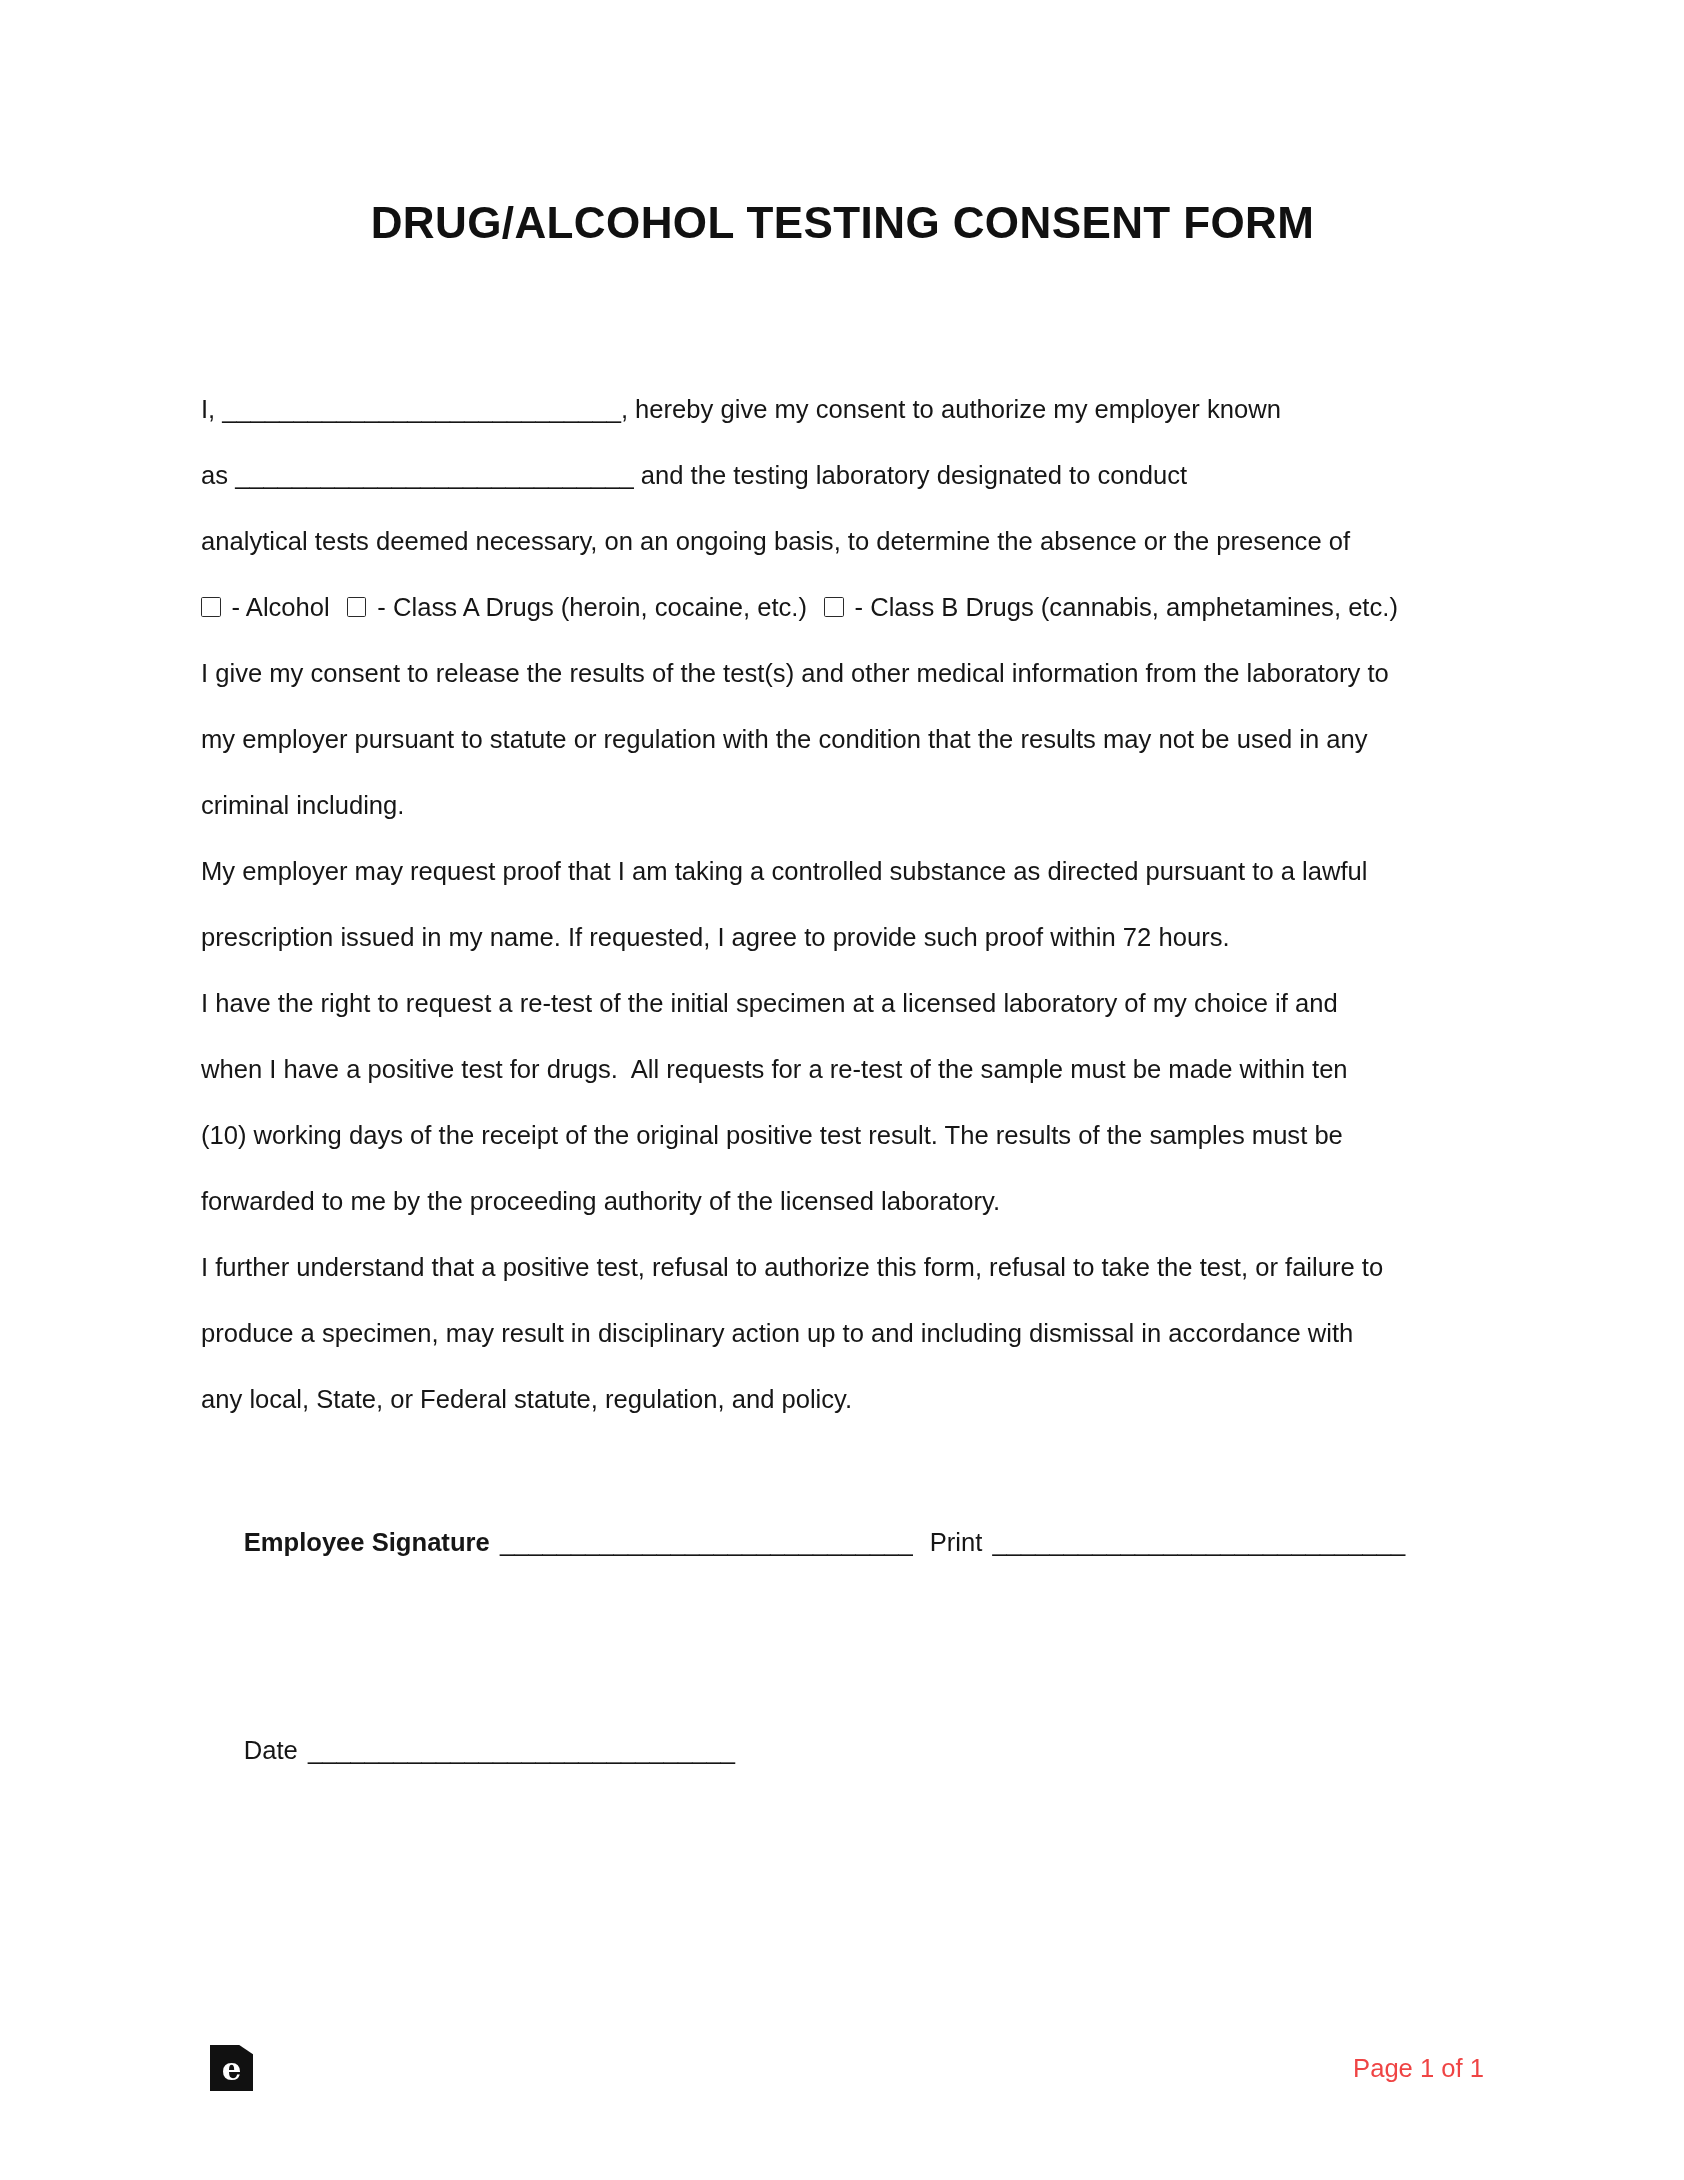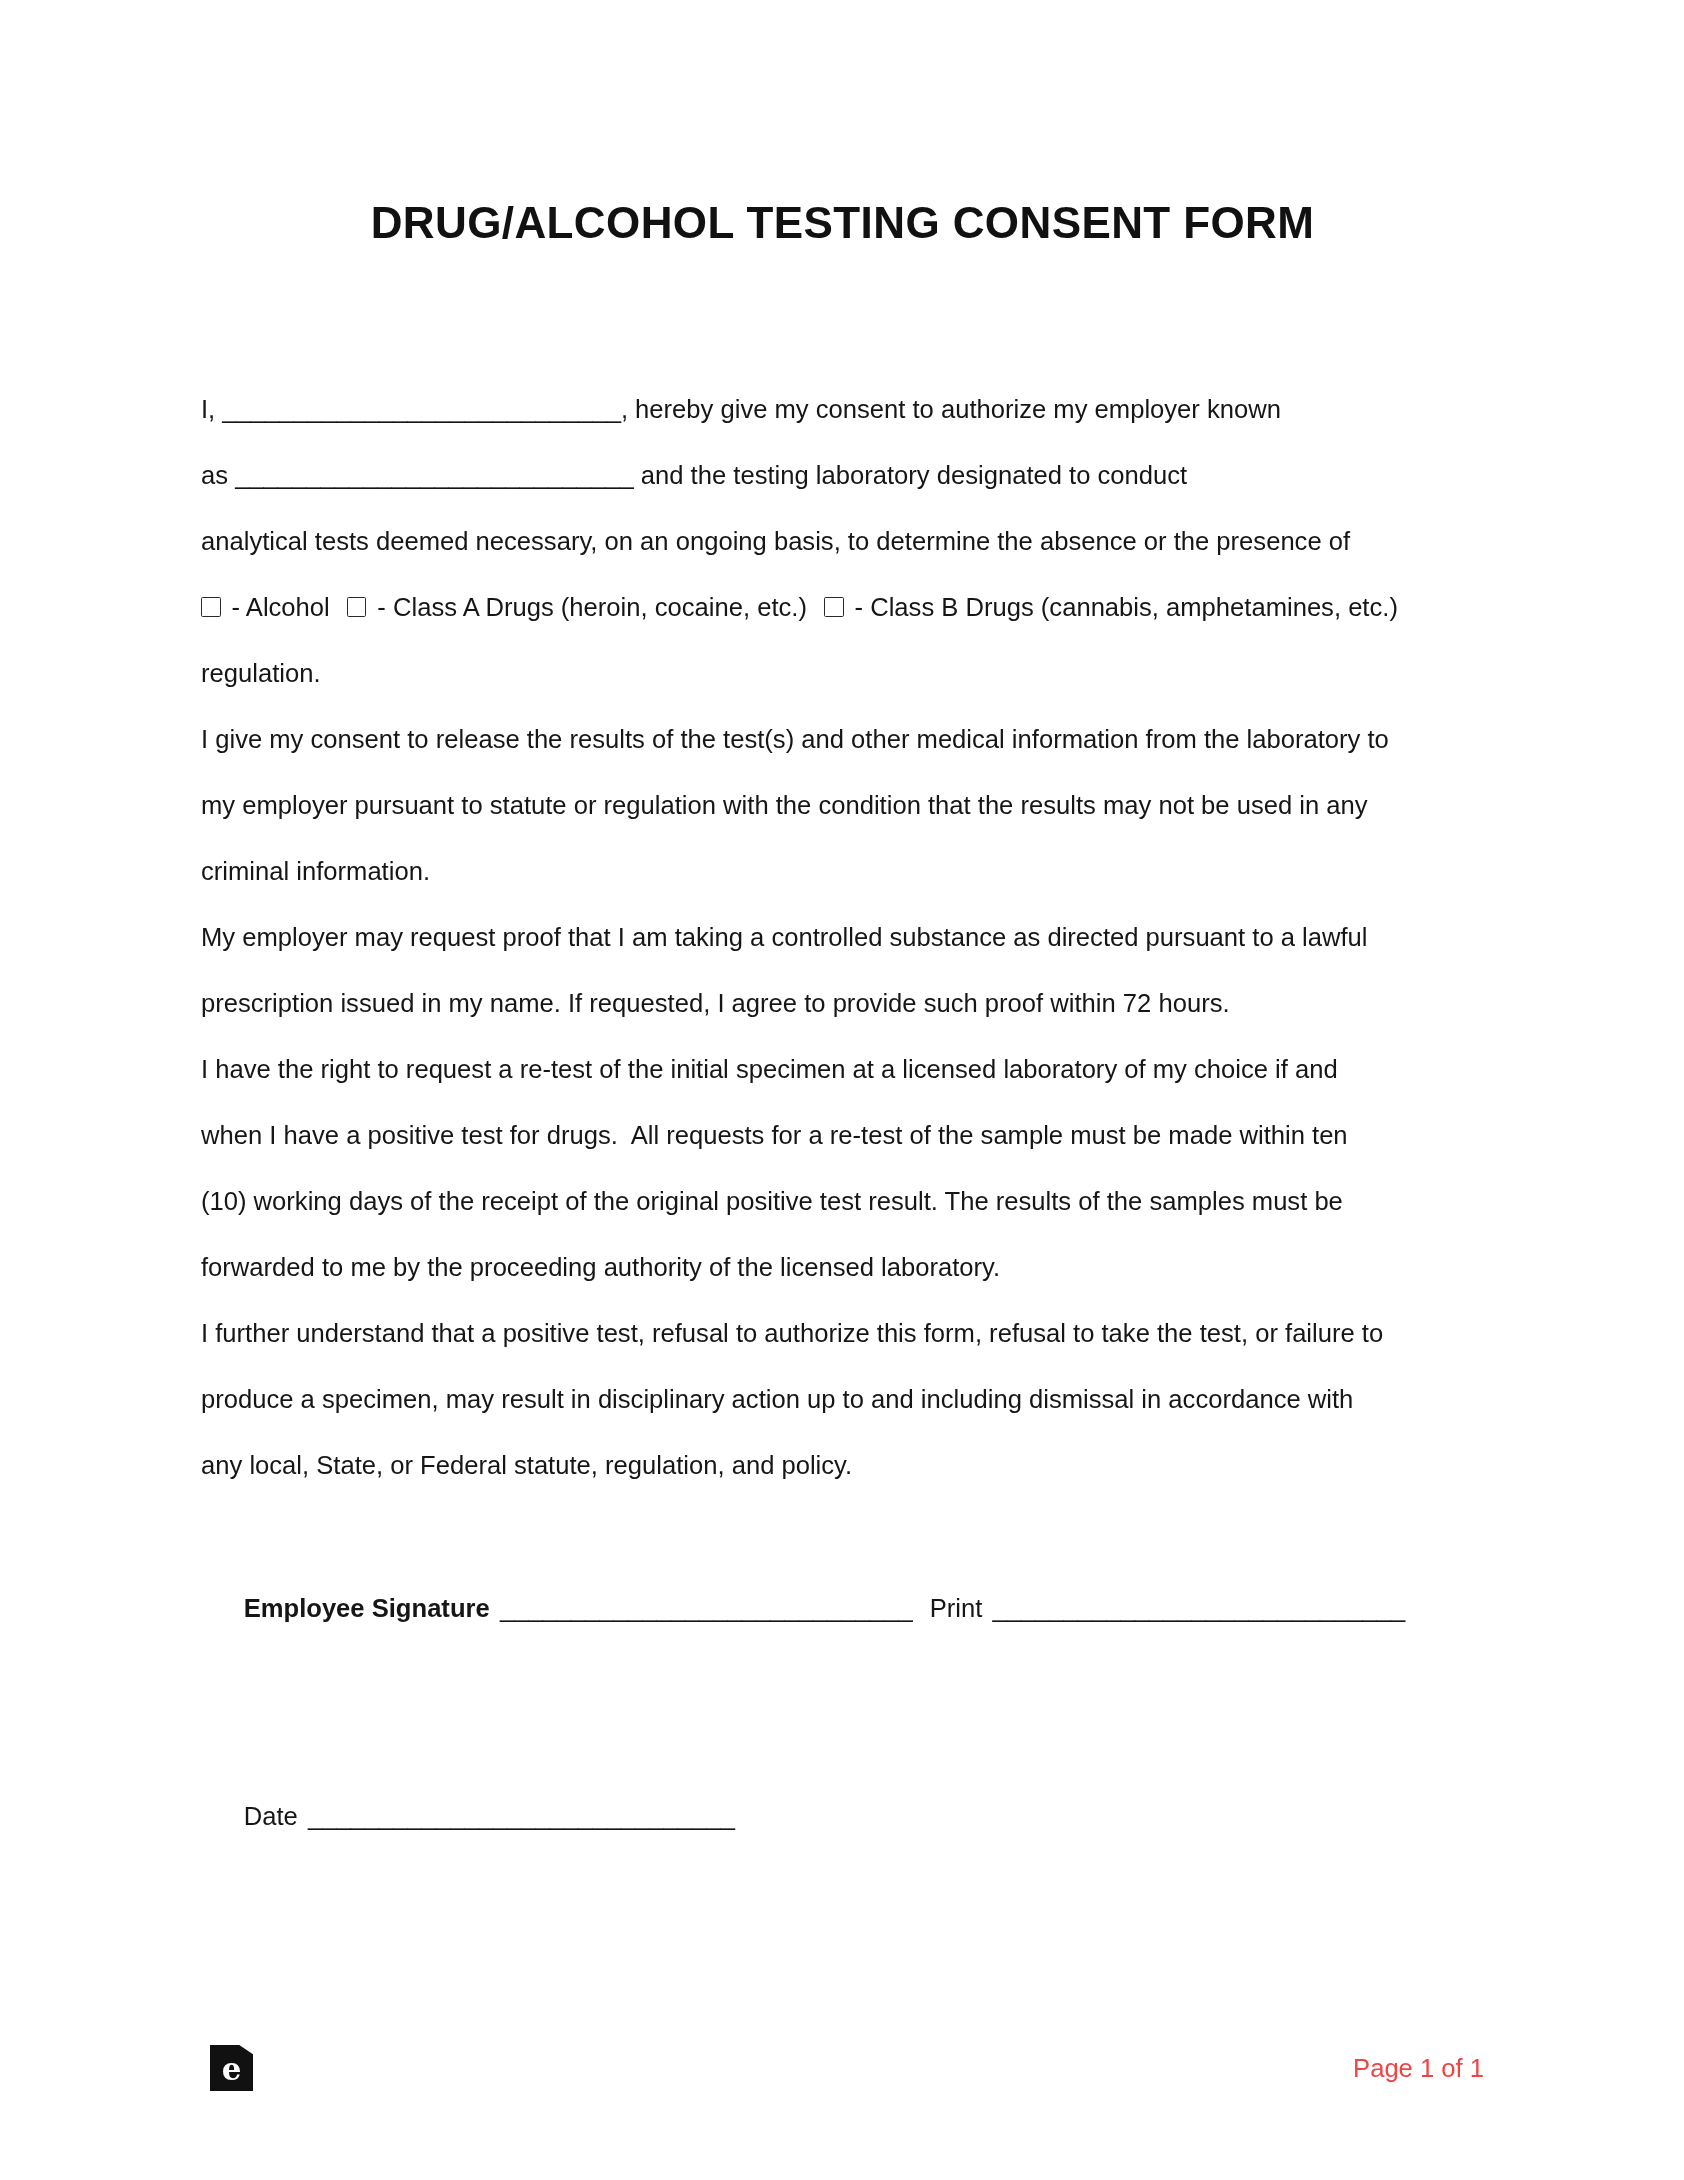--- a/index.html
+++ b/index.html
@@ -134,24 +134,23 @@
         <span class="option-item">
           <span class="checkbox"></span>
           <span>- Class A Drugs (heroin, cocaine, etc.)</span>
         </span>
         <span class="option-item">
           <span class="checkbox"></span>
           <span>- Class B Drugs (cannabis, amphetamines, etc.)</span>
         </span>
       </div>
 
-      <div class="line">regulation.</div>
       <div class="line">I give my consent to release the results of the test(s) and other medical information from the laboratory to</div>
       <div class="line">my employer pursuant to statute or regulation with the condition that the results may not be used in any</div>
-      <div class="line">criminal information.</div>
+      <div class="line">criminal including.</div>
       <div class="line">My employer may request proof that I am taking a controlled substance as directed pursuant to a lawful</div>
       <div class="line">prescription issued in my name. If requested, I agree to provide such proof within 72 hours.</div>
       <div class="line">I have the right to request a re-test of the initial specimen at a licensed laboratory of my choice if and</div>
       <div class="line">when I have a positive test for drugs.  All requests for a re-test of the sample must be made within ten</div>
       <div class="line">(10) working days of the receipt of the original positive test result. The results of the samples must be</div>
       <div class="line">forwarded to me by the proceeding authority of the licensed laboratory.</div>
       <div class="line">I further understand that a positive test, refusal to authorize this form, refusal to take the test, or failure to</div>
       <div class="line">produce a specimen, may result in disciplinary action up to and including dismissal in accordance with</div>
       <div class="line">any local, State, or Federal statute, regulation, and policy.</div>
     </div>

